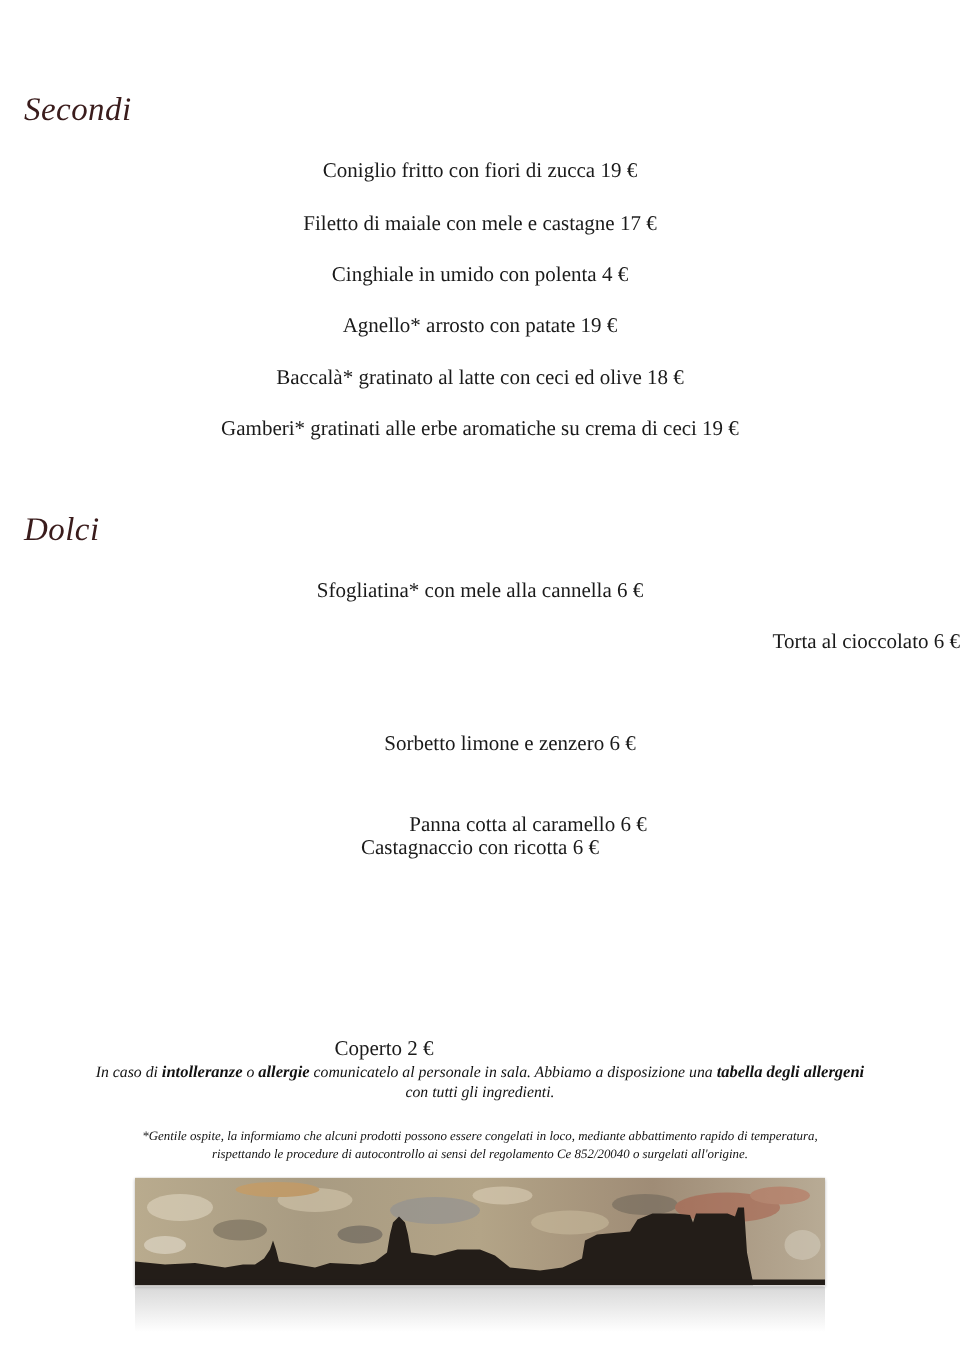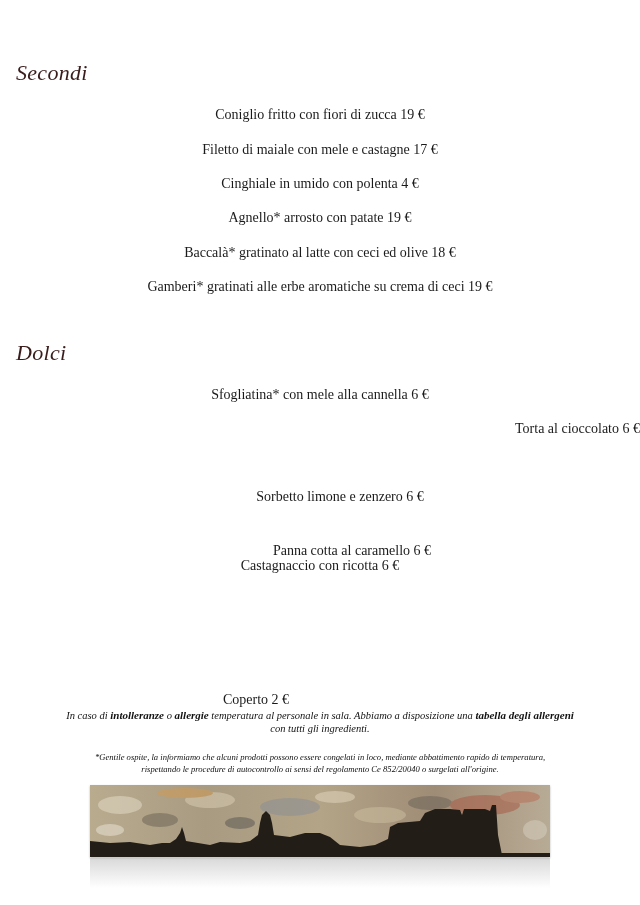--- a/index.html
+++ b/index.html
@@ -108,21 +108,21 @@
   <div class="section-title" style="top:340px;">Dolci</div>
   <div class="menu-item" style="top:386px;">Sfogliatina* con mele alla cannella 6 €</div>
   <div class="menu-item" style="top:420px;text-align:right;">Torta al cioccolato 6 €</div>
   <div class="menu-item" style="top:488px;margin-left:20px;">Sorbetto limone e zenzero 6 €</div>
   <div class="menu-item" style="top:542px;padding-left:32px;">Panna cotta al caramello 6 €</div>
   <div class="menu-item" style="top:557px;">Castagnaccio con ricotta 6 €</div>
 
   <div class="coperto">Coperto 2 €</div>
 
   <div class="note" style="top:709px;">
-    <span>In caso di </span><b>intolleranze</b><span> o </span><b>allergie</b><span> temperatura al personale in sala. Abbiamo a disposizione una </span><b>tabella degli allergeni</b><span> con tutti gli ingredienti.</span>
+    <span>In caso di </span><b>intolleranze</b><span> o </span><b>allergie</b><span> comunicatelo al personale in sala. Abbiamo a disposizione una </span><b>tabella degli allergeni</b><span> con tutti gli ingredienti.</span>
   </div>
 
   <div class="note-small" style="top:751px;font-family:Liberation Serif, serif;">
     <div>*Gentile ospite, la informiamo che alcuni prodotti possono essere congelati in loco, mediante abbattimento rapido di temperatura,</div>
     <div>rispettando le procedure di autocontrollo ai sensi del regolamento Ce 852/20040 o surgelati all'origine.</div>
   </div>
 
   <div class="banner">
     <svg width="460" height="72" viewBox="0 0 460 72" xmlns="http://www.w3.org/2000/svg">
       <defs>

